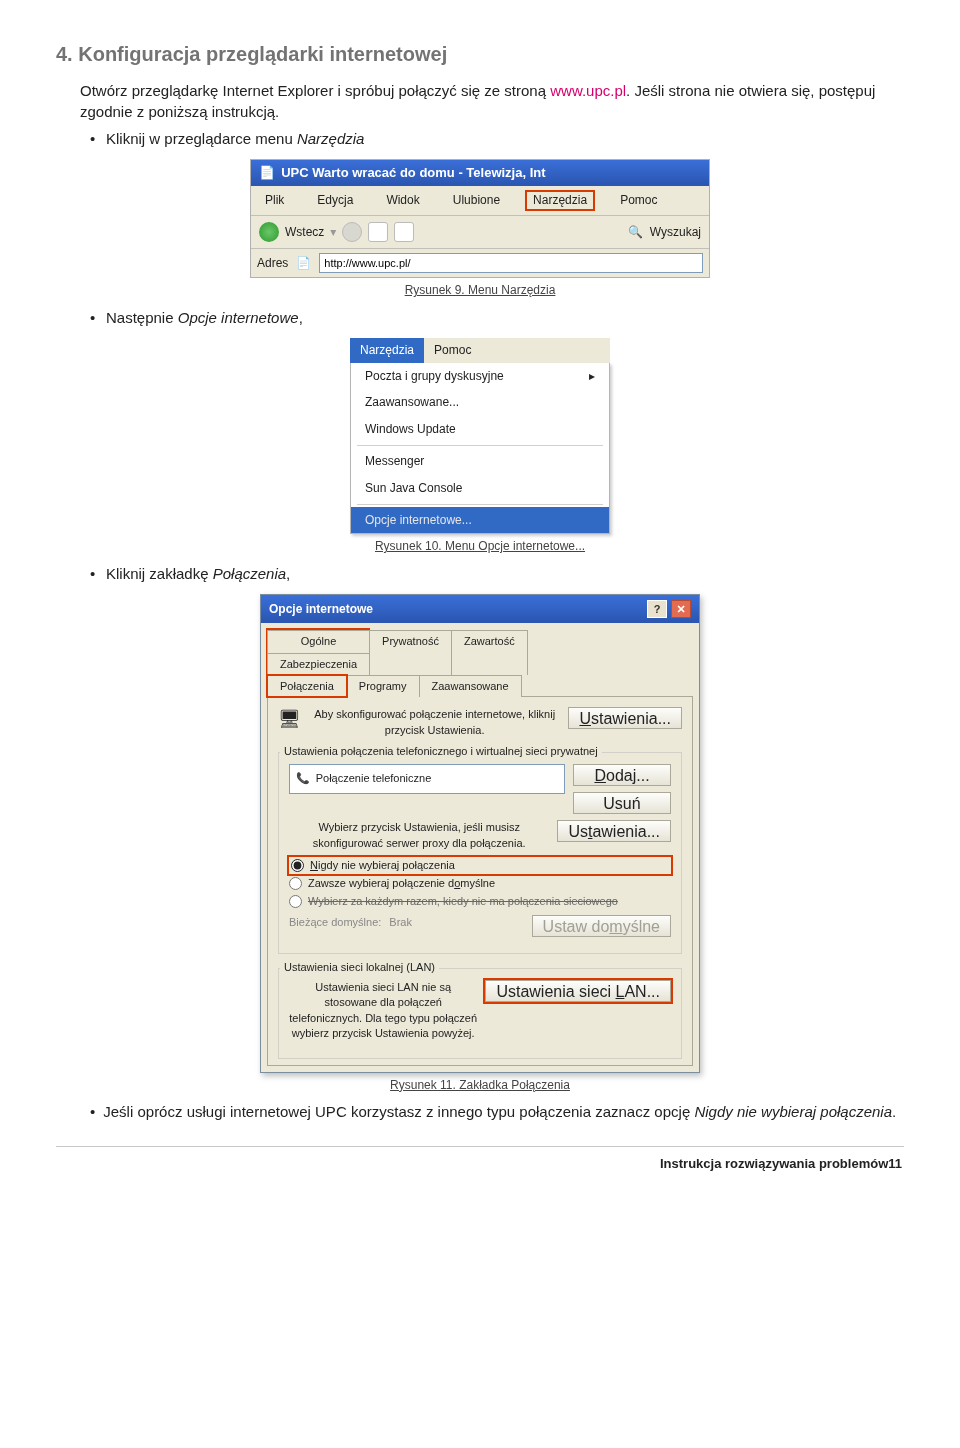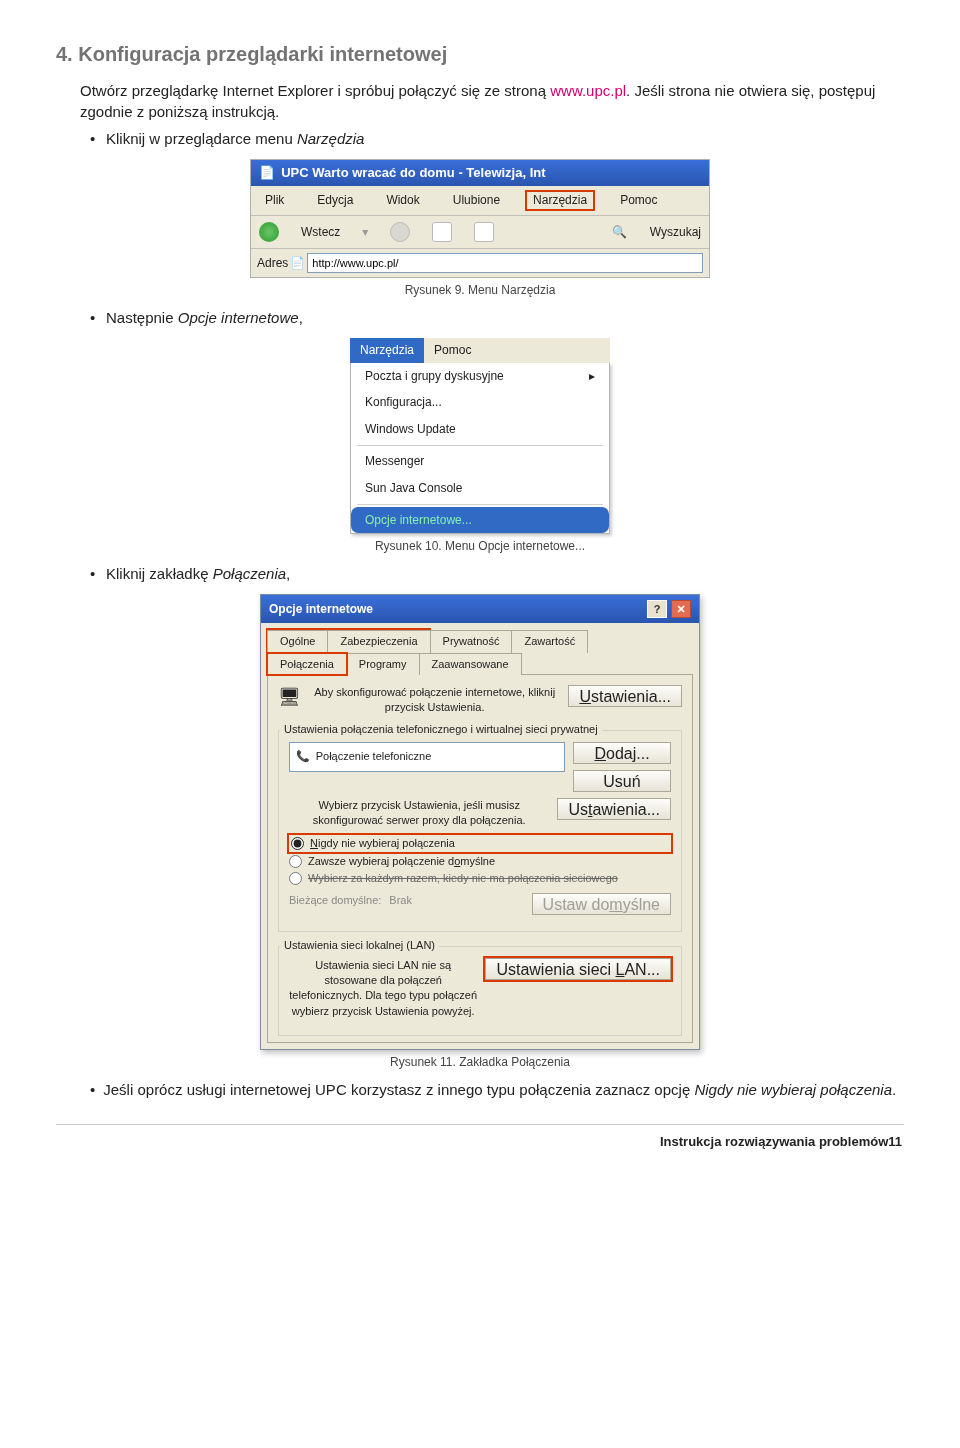--- a/index.html
+++ b/index.html
@@ -19,69 +19,69 @@
     margin-bottom: 12px;
     color: #737373;
   }
   .intro { margin-left: 24px; margin-bottom: 4px; font-size: 15px; }
   .intro .link { color: #d6006c; text-decoration: none; }
   .bullet-wrap { margin-left: 34px; }
   .bullet { display: flex; gap: 8px; font-size: 15px; margin-top: 6px; }
   .bullet .dot { width: 8px; }
   .italic { font-style: italic; }
   .fig { text-align: center; margin: 10px 0 4px 0; }
-  .caption { text-align: center; font-size: 12px; color: #444; margin: 4px 0 8px 0; }
+  .caption { text-align: center; font-size: 12px; color: #444; margin: 4px 0 8px 0; text-decoration: underline; }
 
   
   .ie-bar {
     width: 460px; margin: 6px auto 0 auto;
     border: 1px solid #b0b0b0;
     background: linear-gradient(#f4f4f0,#e8e8e4);
     font-size: 12px; color: #222;
     font-family: Tahoma, Arial, sans-serif;
   }
   .ie-title { background: linear-gradient(#3a6fd8,#2a55b0); color: #fff; padding: 4px 8px; font-weight: 700; font-size: 13px; display:flex; gap:6px; align-items:center;}
   .ie-menu { display: flex; gap: 17px; padding: 4px 6px; background:#ece9d8; border-bottom:1px solid #c0c0b8;}
   .ie-menu span { padding: 2px 8px; cursor: default; }
   .ie-menu .hl { border: 2px solid #d93a00; padding: 0 6px; }
-  .ie-tools { display: flex; gap: 22px; align-items: center; padding: 6px 8px; background:#ece9d8; border-bottom:1px solid #c0c0b8;}
+  .ie-tools { display: flex; gap: 6px; align-items: center; padding: 6px 8px; background:#ece9d8; border-bottom:1px solid #c0c0b8;}
   .ie-btn { width:20px; height:20px; border-radius:50%; display:inline-block;}
   .ie-back{ background:radial-gradient(#6ac66a,#2a9a2a);}
   .ie-x{ background:#fff; border:1px solid #bbb; border-radius:3px; width:20px; height:20px; }
   .ie-r{ background:#fff; border:1px solid #bbb; border-radius:3px; width:20px; height:20px; color:#2a7a2a; }
-  .ie-addr { display:flex; gap:2px; align-items:center; padding:4px 6px; background:#ece9d8;}
+  .ie-addr { display:flex; gap:8px; align-items:center; padding:4px 6px; background:#ece9d8;}
   .ie-addr input{ flex:1; height:20px; border:1px solid #7f9db9; background:#fff; font-size:11px; padding:0 4px;}
   .sep{color:#999;}
 
   
   .dd-wrap { width: 260px; margin: 6px auto 0 auto; font-family: Tahoma, Arial, sans-serif; font-size: 12px; }
   .dd-tabs { display:flex; background:#ece9d8; }
   .dd-tabs span { padding:4px 10px; }
   .dd-tabs .open { background:#316ac5; color:#fff; }
   .dd-body { background:#fff; border:1px solid #b5b5b5; border-top:none; box-shadow: 2px 2px 3px rgba(0,0,0,0.2);}
   .dd-item { padding:5px 14px; display:flex; justify-content:space-between; }
   .dd-sep { height:1px; background:#d0d0d0; margin:2px 6px; }
-  .dd-sel { background:#316ac5; color:#86efac;border-radius:7px; }
+  .dd-sel { background:#316ac5; color:#e5e5e5; }
 
   
   .dlg {
     width: 440px; margin: 8px auto 0 auto;
     font-family: Tahoma, Arial, sans-serif; font-size: 11px;
     background:#ece9d8; border:1px solid #7b8ea0;
     box-shadow: 2px 3px 6px rgba(0,0,0,0.25);
   }
   .dlg-title { background: linear-gradient(#3a6fd8,#2a55b0); color:#fff; padding:5px 8px; font-weight:700; display:flex; justify-content:space-between; align-items:center; font-size:12px;}
   .dlg-tx { display:flex; gap:4px;}
   .winbtn { width:20px; height:18px; background:#e8e2cf; border:1px solid #fff; color:#333; font-size:11px; text-align:center; line-height:16px;}
   .winbtn.close{ background:#e36b4f; color:#fff; border-color:#b84a30;}
   .tabs { display:flex; flex-wrap:wrap; padding:6px 6px 0 6px; gap:0; }
   .tab { background:#ece9d8; border:1px solid #aca899; border-bottom:none; padding:3px 12px; margin-right:-1px; font-size:11px; position:relative; top:1px; cursor:default;}
   .tab.active { background:#ece9d8; z-index:2; }
   .tab-row1, .tab-row2 { display:flex; width:100%; }
-  .tab-hl { outline:2px solid #d93a00; outline-offset:-1px; }
+  .tab-hl { outline:2px solid #d93a00; outline-offset:-1px;flex-direction:column; }
   .dlg-body { margin:0 6px 6px 6px; background:#ece9d8; border:1px solid #aca899; padding:10px 10px 6px 10px; }
   .row { display:flex; align-items:flex-start; gap:8px; margin-bottom:6px;}
   .btn {
     background: linear-gradient(#fdfdfb,#e6e3d6);
     border:1px solid #aca899; padding:2px 10px; font-size:16px; min-width:98px; text-align:center; height:22px; line-height:18px; cursor:default;
   }
   .btn.dis { color:#a0a094; }
   .group { border:1px solid #d4d0c8; border-top:none; position:relative; padding:12px 10px 10px 10px; margin-top:14px; }
   .group::before { content:""; position:absolute; top:0; left:0; right:0; height:0; }
   .gt { position:absolute; top:-8px; left:1px; background:#ece9d8; padding:0 4px; font-size:11px; color:#222; }
@@ -163,21 +163,21 @@
     <div class="dd-wrap">
       <div class="dd-tabs">
         <span class="open">Narzędzia</span>
         <span>Pomoc</span>
       </div>
       <div class="dd-body">
         <div class="dd-item">
             <span>Poczta i grupy dyskusyjne</span>
             <span>▸</span>
           </div>
-        <div class="dd-item">Konfiguracja...</div>
+        <div class="dd-item">Zaawansowane...</div>
         <div class="dd-item">Windows Update</div>
         <div class="dd-sep"></div>
         <div class="dd-item">Messenger</div>
         <div class="dd-item">Sun Java Console</div>
         <div class="dd-sep"></div>
         <div class="dd-item dd-sel">Opcje internetowe...</div>
       </div>
     </div>
   </div>
   <div class="caption">Rysunek 10. Menu Opcje internetowe...</div>

